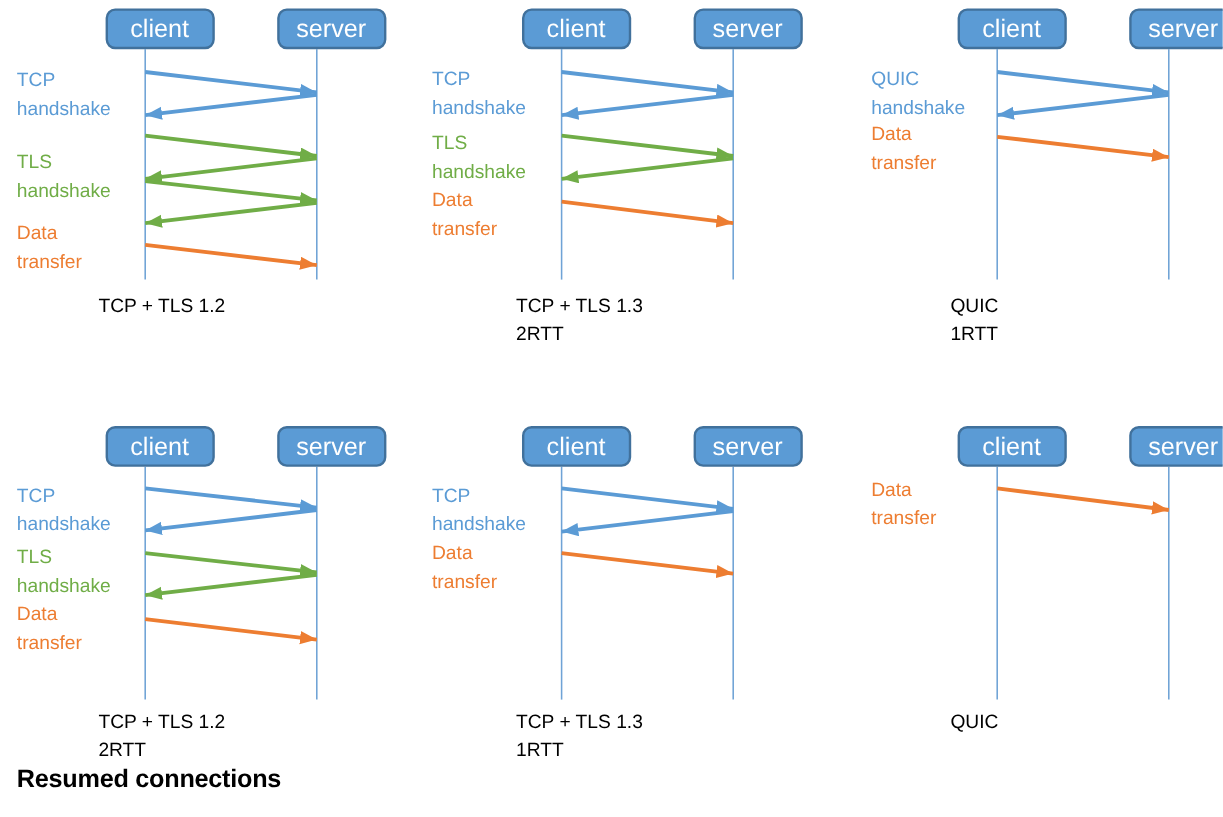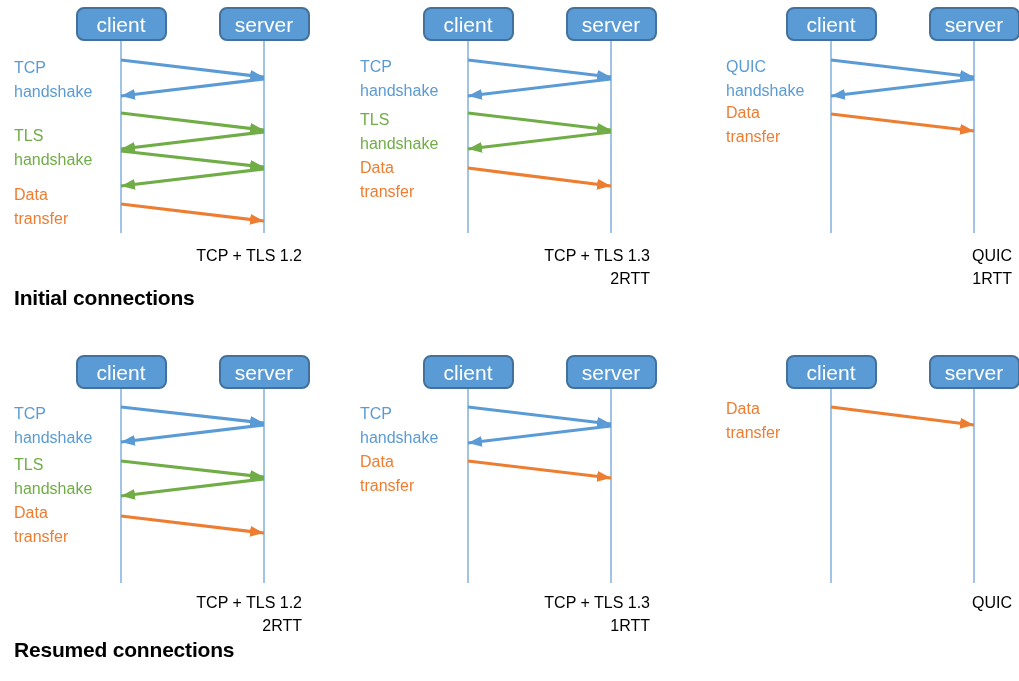--- a/index.html
+++ b/index.html
@@ -25,32 +25,33 @@
     border-radius: 8px;
     border: 2px solid #41719C;
     background: #5B9BD5;
     color: #ffffff;
     font-size: 21px;
     display: flex;
     align-items: center;
     justify-content: center;
     line-height: 1;
     z-index: 2;
+    margin-left: 12px;
   }
   .phase-label {
     position: absolute;
     font-size: 16px;
     line-height: 24px;
     white-space: nowrap;
     z-index: 1;
   }
   .caption {
     position: absolute;
     width: 220px;
-    text-align: right;
+    text-align: left;
     color: #000000;
     font-size: 16px;
     line-height: 23px;
     z-index: 1;
   }
   .heading {
     position: absolute;
     left: 14px;
     color: #000000;
     font-size: 21px;
@@ -199,15 +200,14 @@
       <div class="actor-box" style="left: 785.5px; top: 355px;">client</div>
       <div class="actor-box" style="left: 928.5px; top: 355px;">server</div>
       <div class="phase-label" style="left: 726px; top: 397px; color: rgb(237, 125, 49);">
         <div>Data</div>
         <div>transfer</div>
       </div>
       <div class="caption" style="left: 792px; top: 591px;">
         <div>QUIC</div>
       </div>
     </div>
-  <div class="heading" id="heading-initial">Initial connections</div>
   <div class="heading" id="heading-resumed">Resumed connections</div>
 </div>
 
 </body></html>

